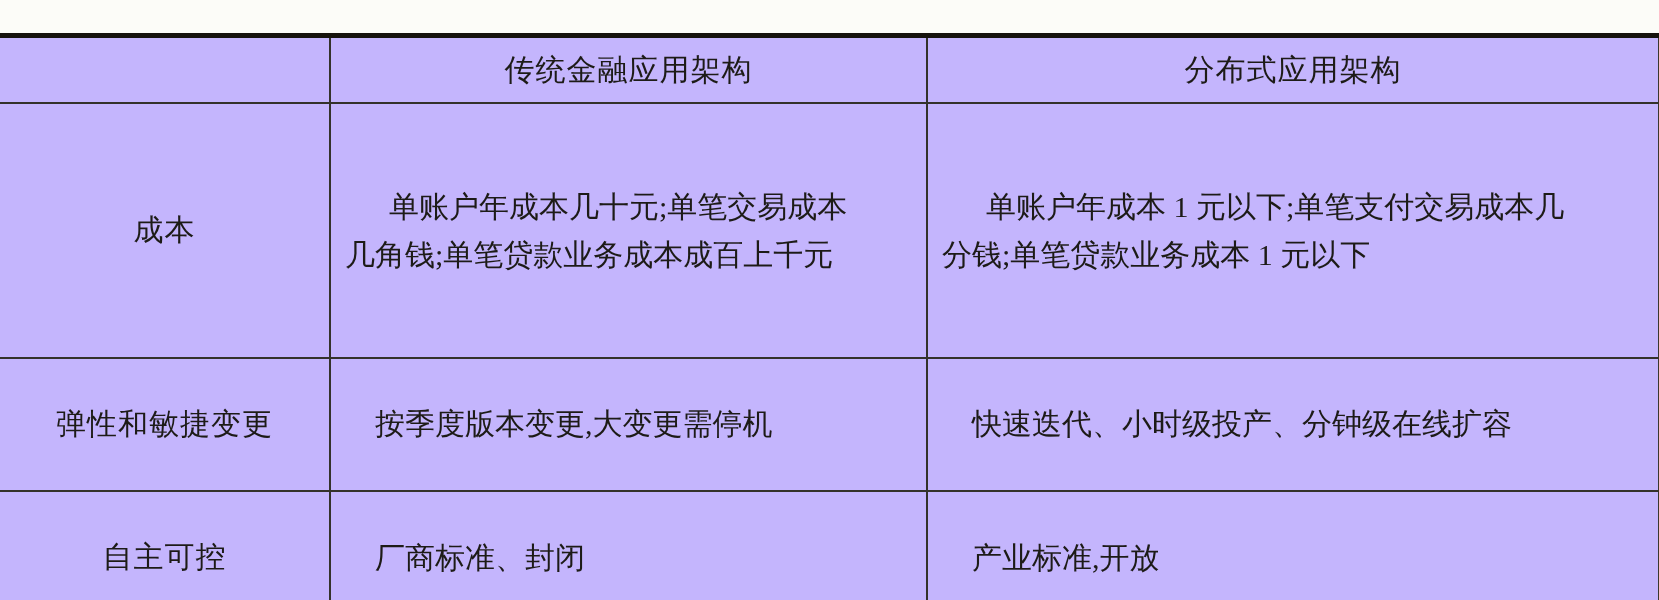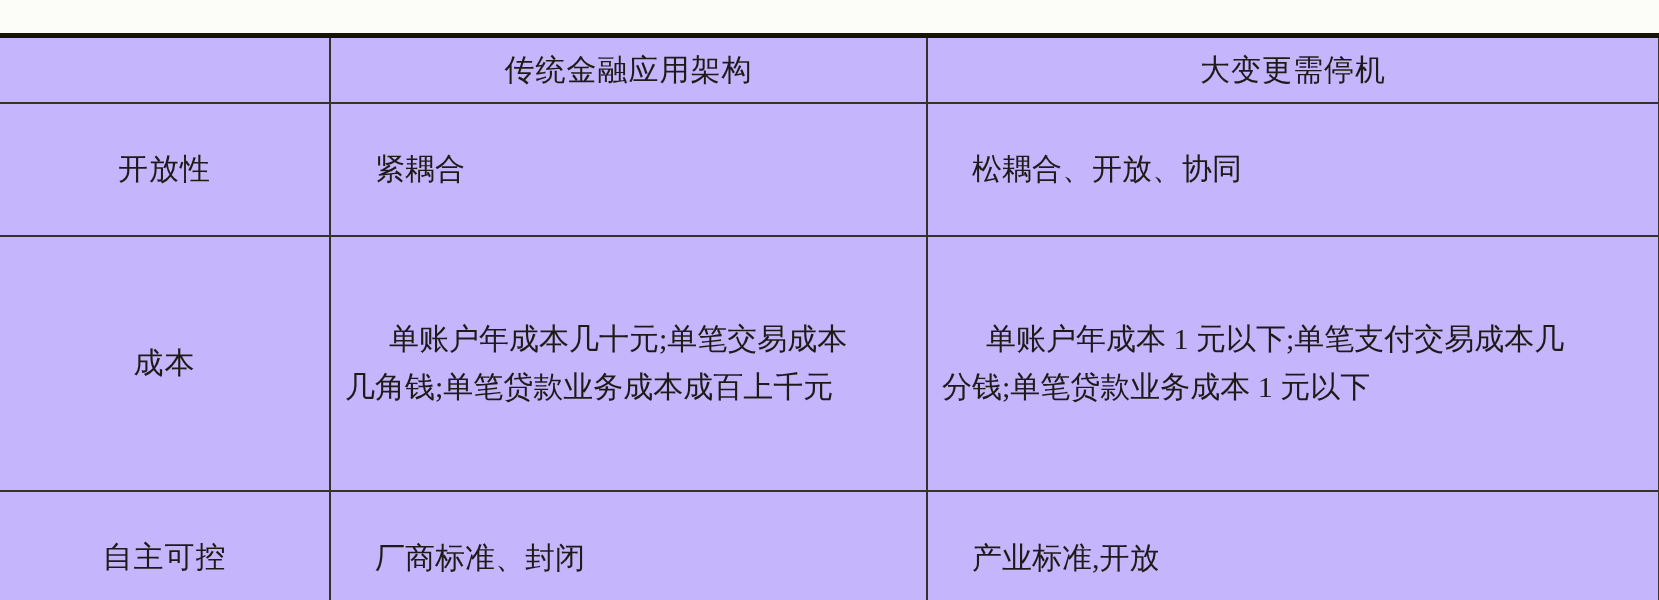--- a/index.html
+++ b/index.html
@@ -54,42 +54,42 @@
   <table class="tbl">
     <colgroup>
       <col class="c1">
         <col class="c2">
         <col class="c3">
     </colgroup>
     <thead>
       <tr class="header-row">
         <td class="label-cell"></td>
         <td class="head-cell sep">传统金融应用架构</td>
-        <td class="head-cell sep">大变更需停机</td>
+        <td class="head-cell sep">分布式应用架构</td>
       </tr>
     </thead>
     <tbody id="tbody">
-        <tr class="data-row">
-          <td class="label-cell">开放性</td>
-          <td class="value-cell sep">
-            <div class="ln ln-first">紧耦合</div>
-          </td>
-          <td class="value-cell sep">
-            <div class="ln ln-first">松耦合、开放、协同</div>
-          </td>
-        </tr>
         <tr class="data-row row-cost">
           <td class="label-cell">成本</td>
           <td class="value-cell sep">
             <div class="ln ln-first">单账户年成本几十元;单笔交易成本</div>
             <div class="ln">几角钱;单笔贷款业务成本成百上千元</div>
           </td>
           <td class="value-cell sep">
             <div class="ln ln-first">单账户年成本 1 元以下;单笔支付交易成本几</div>
             <div class="ln">分钱;单笔贷款业务成本 1 元以下</div>
+          </td>
+        </tr>
+        <tr class="data-row">
+          <td class="label-cell">弹性和敏捷变更</td>
+          <td class="value-cell sep">
+            <div class="ln ln-first">按季度版本变更,大变更需停机</div>
+          </td>
+          <td class="value-cell sep">
+            <div class="ln ln-first">快速迭代、小时级投产、分钟级在线扩容</div>
           </td>
         </tr>
         <tr class="data-row">
           <td class="label-cell">自主可控</td>
           <td class="value-cell sep">
             <div class="ln ln-first">厂商标准、封闭</div>
           </td>
           <td class="value-cell sep">
             <div class="ln ln-first">产业标准,开放</div>
           </td>

